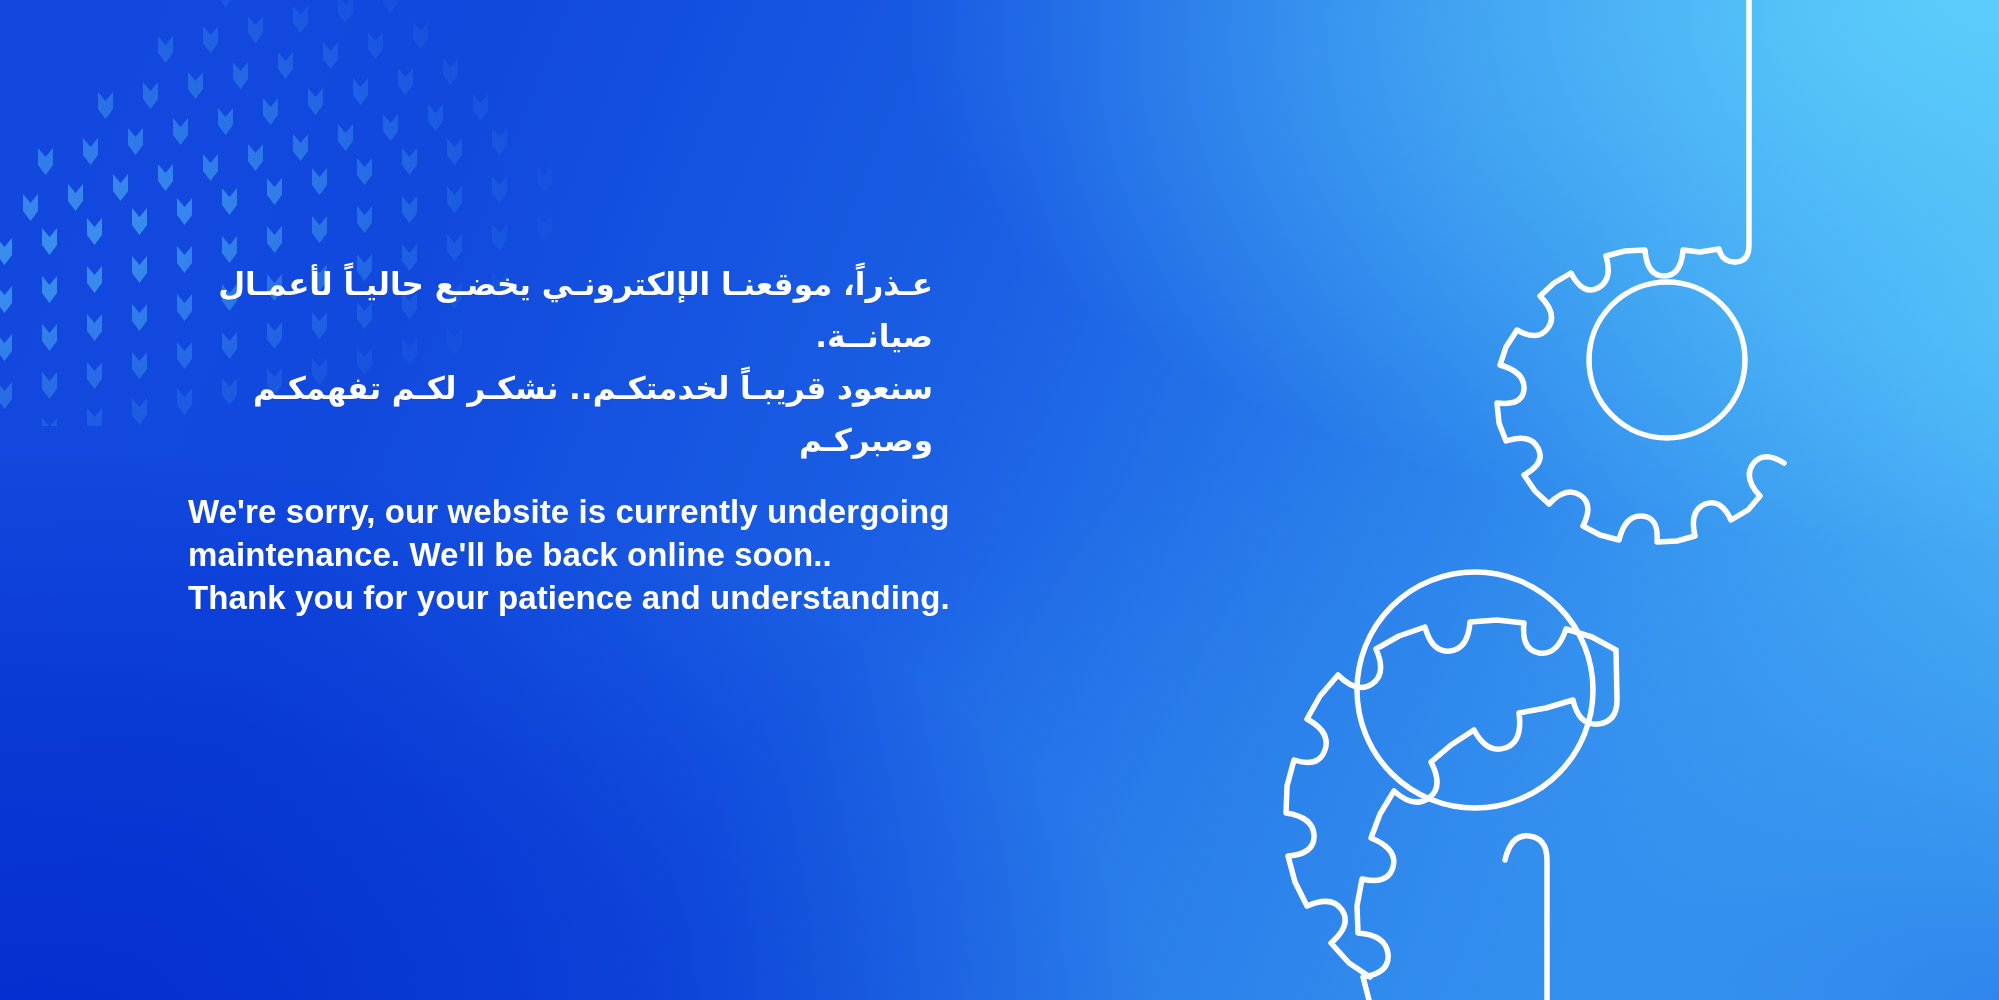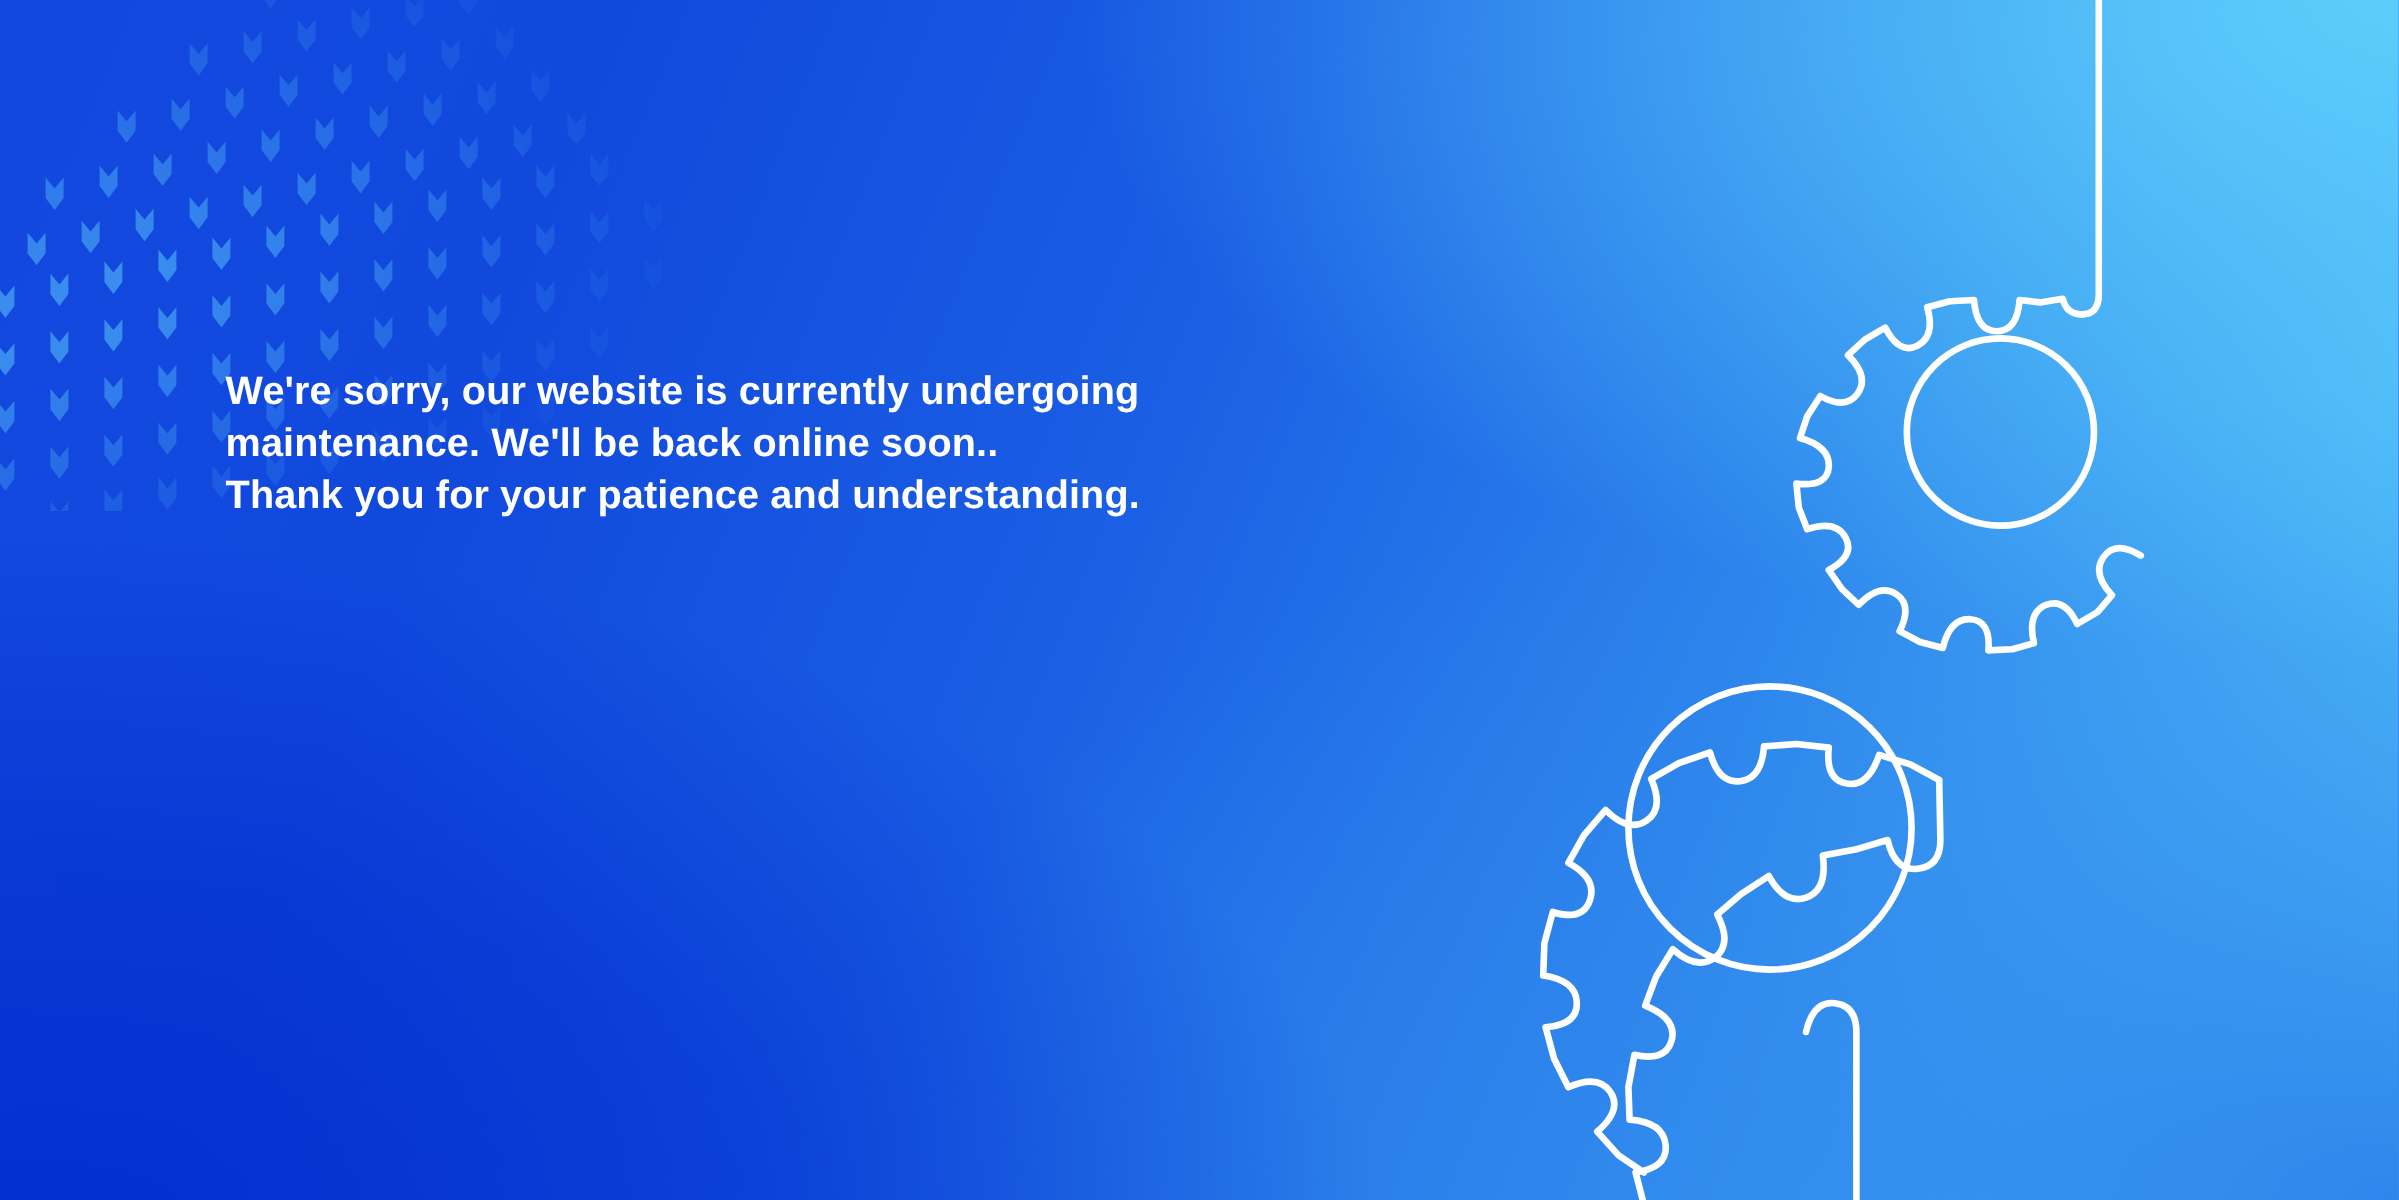--- a/index.html
+++ b/index.html
@@ -64,21 +64,21 @@
     font-family:"DejaVu Sans", sans-serif;
     font-size:31px;
     font-weight:600;
     line-height:52px;
     letter-spacing:.2px;
     width:745px;
     white-space:pre-line;
     text-shadow:0 1px 0 rgba(0,0,0,.04);
   }
   .msg-en{
-    margin-top:46px;
+    margin-top:24px;
     color:#ffffff;
     font-family:"Liberation Sans", sans-serif;
     font-size:33px;
     font-weight:700;
     line-height:43px;
     letter-spacing:.1px;
     white-space:pre-line;
   }
 </style>
 </head>
@@ -299,18 +299,20 @@
           L1349,963 L1370,977"></path>
 
         <circle cx="1475" cy="690" r="118"></circle>
 
         <path d="M1547,1000 L1547,860 Q1547,838 1529,836 Q1511,834 1505,860"></path>
       </g>
     </svg>
   </div>
 
   <div class="content">
+    <div class="msg-ar">عـذراً، موقعنـا الإلكترونـي يخضـع حاليـاً لأعمـال صيانــة.
+سنعود قريبـاً لخدمتكـم.. نشكـر لكـم تفهمكـم وصبركـم</div>
     <div class="msg-en">We're sorry, our website is currently undergoing
 maintenance. We'll be back online soon..
 Thank you for your patience and understanding.</div>
   </div>
 
 </div>
 
 </body></html>

